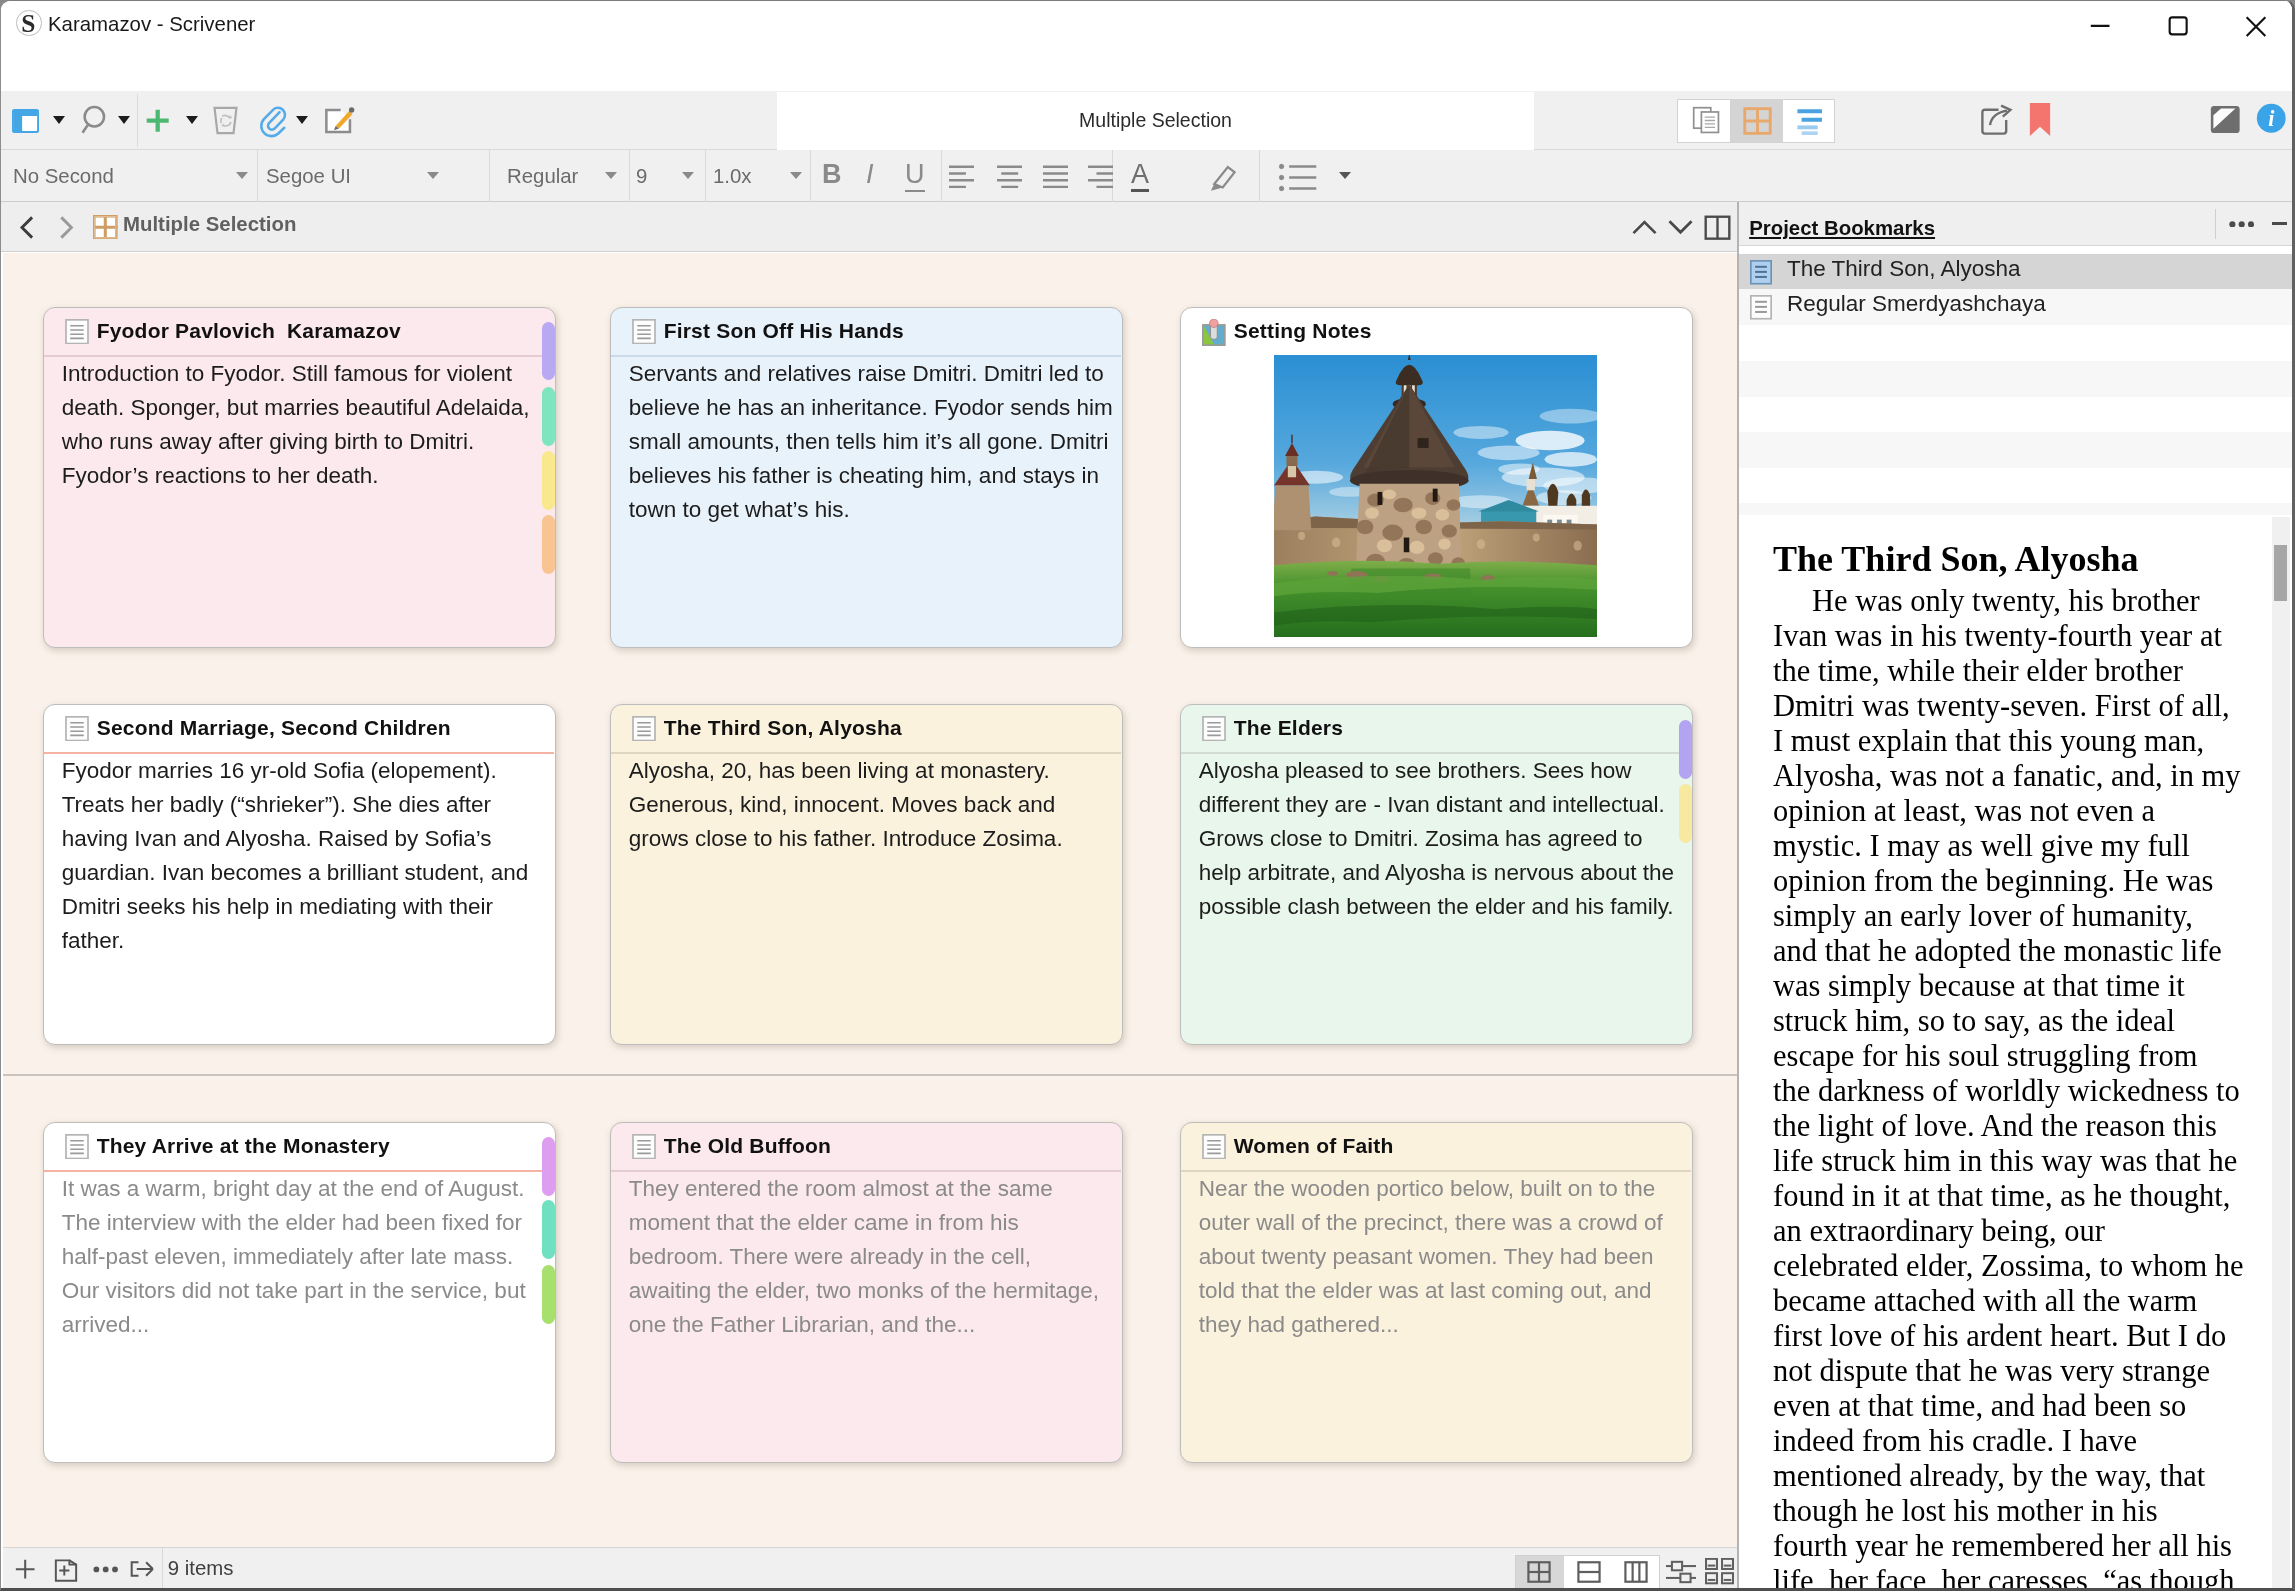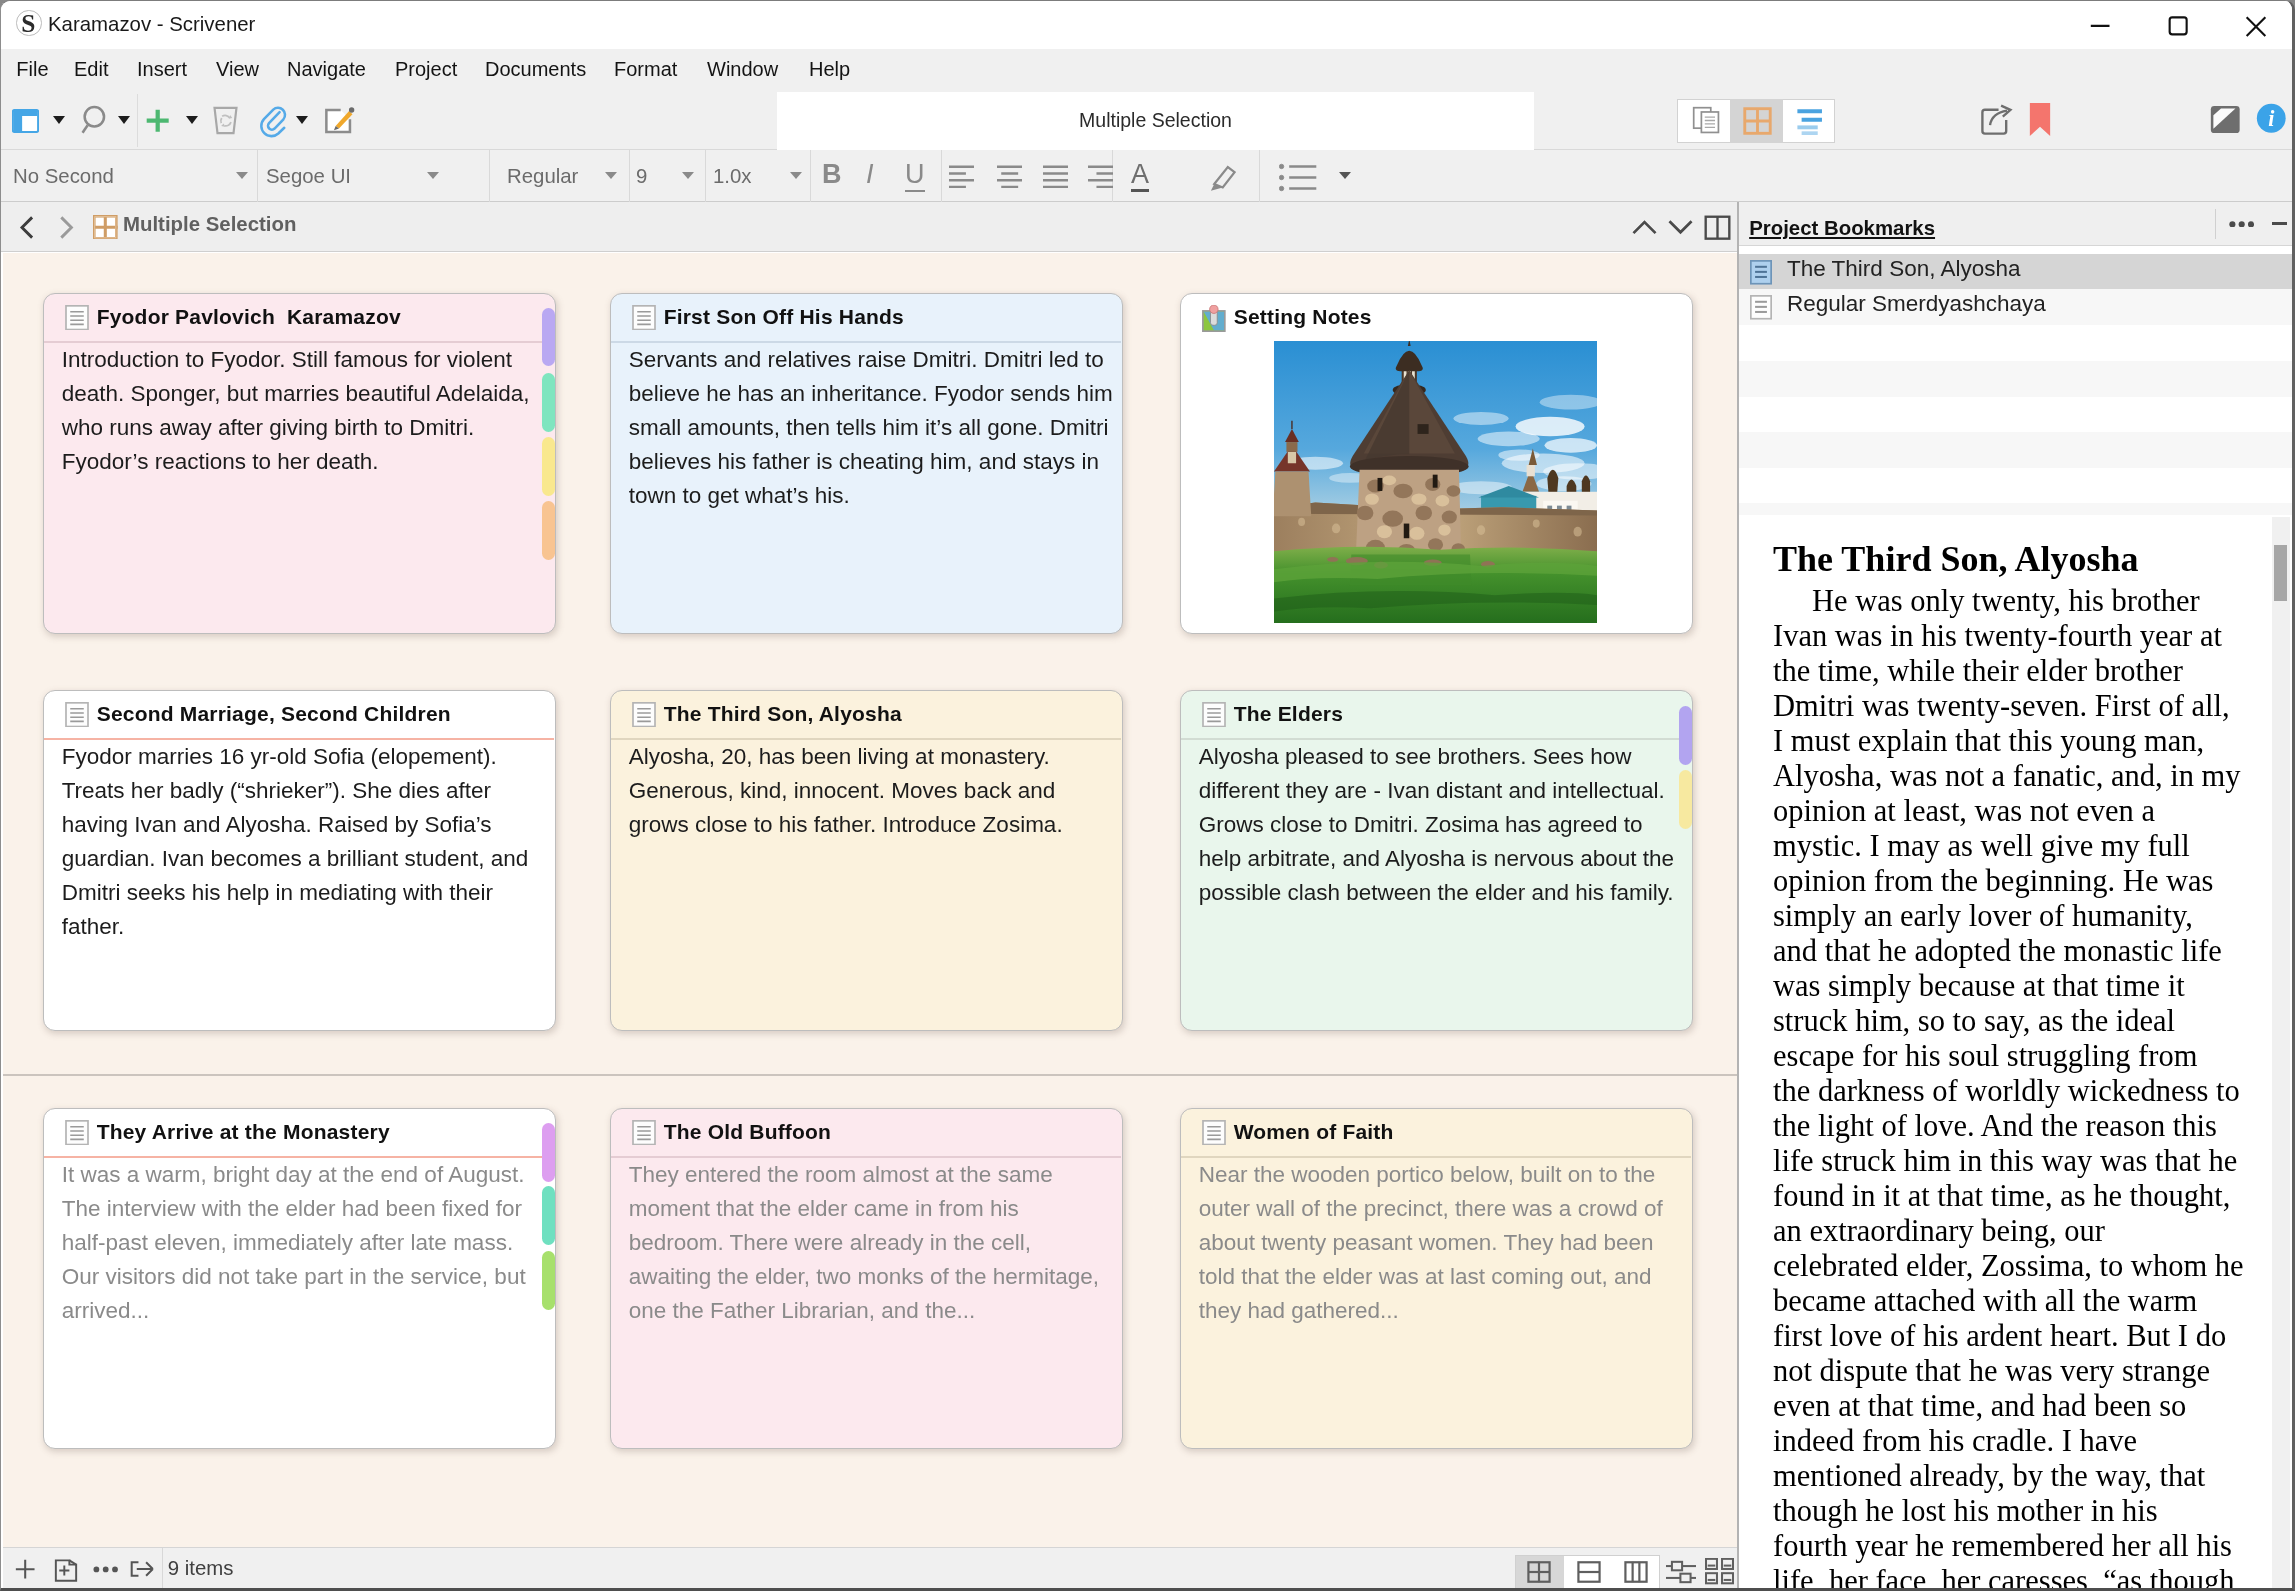--- a/index.html
+++ b/index.html
@@ -41,21 +41,21 @@
 #edheader { position:absolute; left:0; top:201px; width:1736px; height:50px; background:#eeeeee;
   border-bottom:0.8px solid #cfcfcf; }
 #edheader .title { position:absolute; left:122px; top:11px; font-size:20.4px; font-weight:bold; color:#606060; }
 
 #corkboard { position:absolute; left:1.7px; top:252px; width:1735px; height:1295px; background:#faf2ea; }
 #vdivider { position:absolute; left:1736px; top:201px; width:1.7px; height:1387px; background:#b3b3b3; }
 #footer { position:absolute; left:1.7px; top:1546px; width:1735px; height:42px; background:#f0f0f0;
   border-top:0.8px solid #d5d5d5; }
 
 .card { position:absolute; width:513px; height:341px; border-radius:12px; overflow:hidden;
-  border:0.8px solid #bdbdbd; box-shadow:1.7px 2.5px 6px rgba(120,100,90,0.25); }
+  border:0.8px solid #bdbdbd; box-shadow:1.7px 2.5px 6px rgba(120,100,90,0.25);margin-top:14px; }
 .cicon { position:absolute; left:21px; top:11px; }
 .ctitle { position:absolute; left:53px; top:11px; font-size:21px; font-weight:bold; color:#111;
   letter-spacing:0.2px; }
 .cdiv { position:absolute; left:0.8px; top:47px; right:0.8px; height:1.7px; }
 .cbody { position:absolute; left:18px; top:49px; right:8.5px; font-size:22.5px; line-height:34px; color:#1c1c1c; white-space:nowrap; }
 .cbody.gray { color:#8a8a8a; }
 .tab { position:absolute; width:12.7px; border-radius:6.8px; }
 #secdiv { position:absolute; left:1.7px; top:1073px; width:1735px; height:1.7px; background:#cbc4be; }
 
 #inspector { position:absolute; left:1738px; top:201px; width:554px; height:1387px; background:#fff; }
@@ -81,32 +81,20 @@
     <div id="apptitle">Karamazov - Scrivener</div>
     <svg class="wc" style="left:2083px" width="34" height="48" viewBox="0 0 40 56">
         <line x1="8" y1="29" x2="30" y2="29" stroke="#111" stroke-width="2.5"></line>
       </svg>
     <svg class="wc" style="left:2161px" width="34" height="48" viewBox="0 0 40 56">
         <rect x="9" y="19" width="20" height="20" rx="3" fill="none" stroke="#111" stroke-width="2.5"></rect>
       </svg>
     <svg class="wc" style="left:2238px" width="34" height="48" viewBox="0 0 40 56">
         <path d="M9 19 L31 41 M31 19 L9 41" stroke="#111" stroke-width="2.5" fill="none"></path>
       </svg>
-  </div>
-  <div id="menubar">
-    <span style="left:15.3px">File</span>
-      <span style="left:73px">Edit</span>
-      <span style="left:136px">Insert</span>
-      <span style="left:215px">View</span>
-      <span style="left:286px">Navigate</span>
-      <span style="left:394px">Project</span>
-      <span style="left:484px">Documents</span>
-      <span style="left:613px">Format</span>
-      <span style="left:706px">Window</span>
-      <span style="left:808px">Help</span>
   </div>
   <div id="toolbar">
     <div class="tsep" style="left:136px"></div>
 
     <svg style="position:absolute; left:11px; top:18px" width="27" height="24" viewBox="0 0 32 28">
         <rect x="1" y="1" width="30" height="26" rx="2" fill="#fff" stroke="#45a6e6" stroke-width="2.5"></rect>
         <path d="M2 2 H30 V8 H2 Z" fill="#45a6e6"></path>
         <path d="M2 2 H12 V26 H2 Z" fill="#45a6e6"></path>
       </svg>
     <div class="dropdown-arrow" style="position:absolute; left:52px; top:24.6px;"></div>

